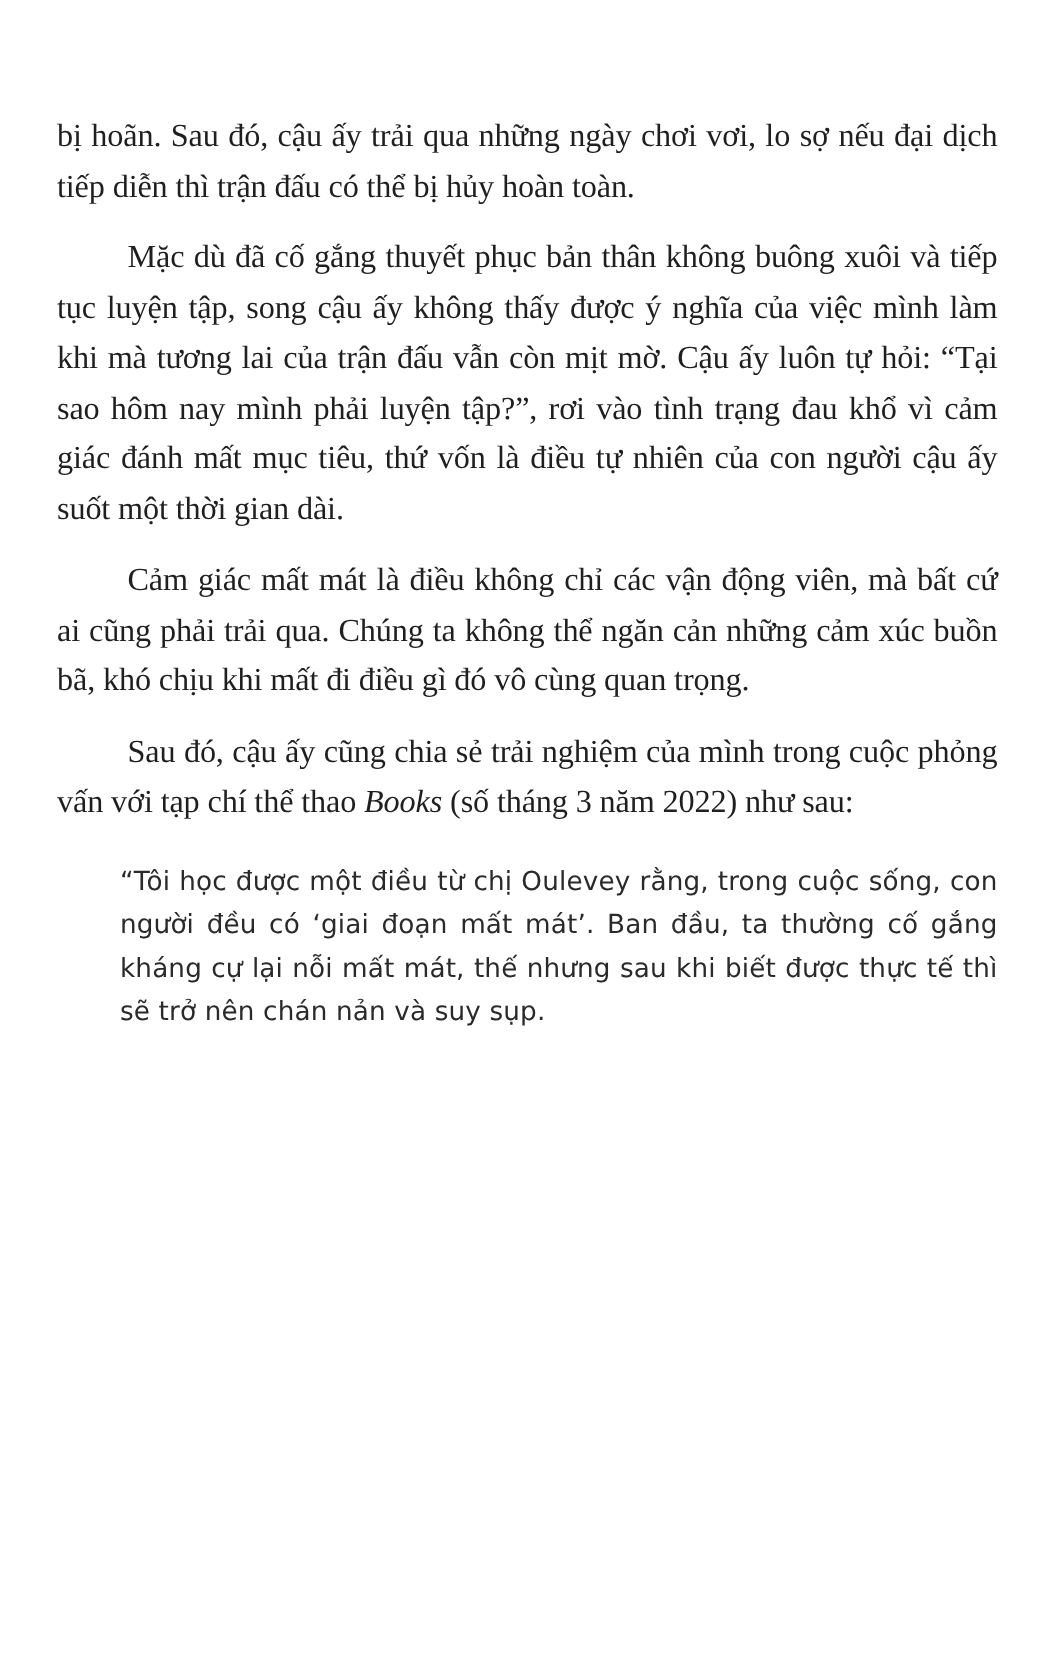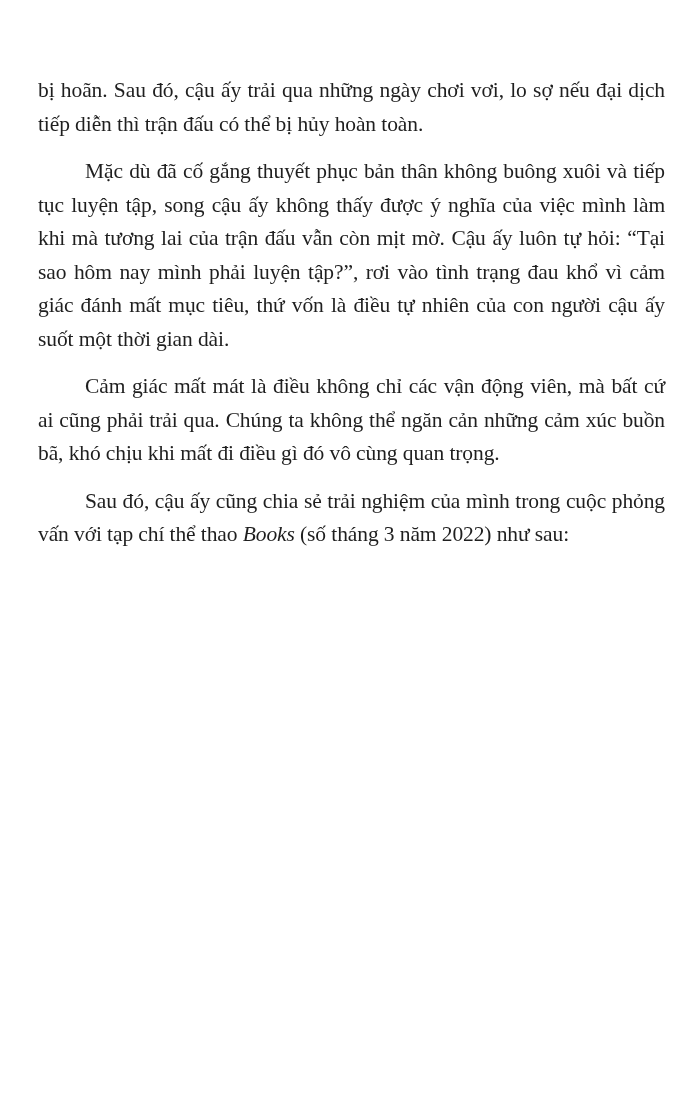--- a/index.html
+++ b/index.html
@@ -107,20 +107,21 @@
     <p class="body-para">bị hoãn. Sau đó, cậu ấy trải qua những ngày chơi vơi, lo sợ nếu đại dịch tiếp diễn thì trận đấu có thể bị hủy hoàn toàn.</p>
 
     <p class="body-para indent">Mặc dù đã cố gắng thuyết phục bản thân không buông xuôi và tiếp tục luyện tập, song cậu ấy không thấy được ý nghĩa của việc mình làm khi mà tương lai của trận đấu vẫn còn mịt mờ. Cậu ấy luôn tự hỏi: “Tại sao hôm nay mình phải luyện tập?”, rơi vào tình trạng đau khổ vì cảm giác đánh mất mục tiêu, thứ vốn là điều tự nhiên của con người cậu ấy suốt một thời gian dài.</p>
 
     <p class="body-para indent">Cảm giác mất mát là điều không chỉ các vận động viên, mà bất cứ ai cũng phải trải qua. Chúng ta không thể ngăn cản những cảm xúc buồn bã, khó chịu khi mất đi điều gì đó vô cùng quan trọng.</p>
 
 
     <p class="body-para indent"><span>Sau đó, cậu ấy cũng chia sẻ trải nghiệm của mình trong cuộc phỏng vấn với tạp chí thể thao </span><span class="ital">Books</span><span> (số tháng 3 năm 2022) như sau:</span></p>
 
     <div class="quote-block">
+      <p class="quote-para">“Tôi học được một điều từ chị Oulevey rằng, trong cuộc sống, con người đều có ‘giai đoạn mất mát’. Ban đầu, ta thường cố gắng kháng cự lại nỗi mất mát, thế nhưng sau khi biết được thực tế thì sẽ trở nên chán nản và suy sụp.</p>
     </div>
 
   </div>
 
   <div class="page-number">18</div>
 
   <div class="watermark">
     <svg class="logo" viewBox="0 0 52 58" xmlns="http://www.w3.org/2000/svg">
       <polygon points="26,2 49,15.5 49,42.5 26,56 3,42.5 3,15.5" fill="#fdfdfd" stroke="#e8e8e8" stroke-width="3.5"></polygon>
       <path d="M17 40 L17 21 L35 39 L35 20" fill="none" stroke="#e8e8e8" stroke-width="5.5"></path>

